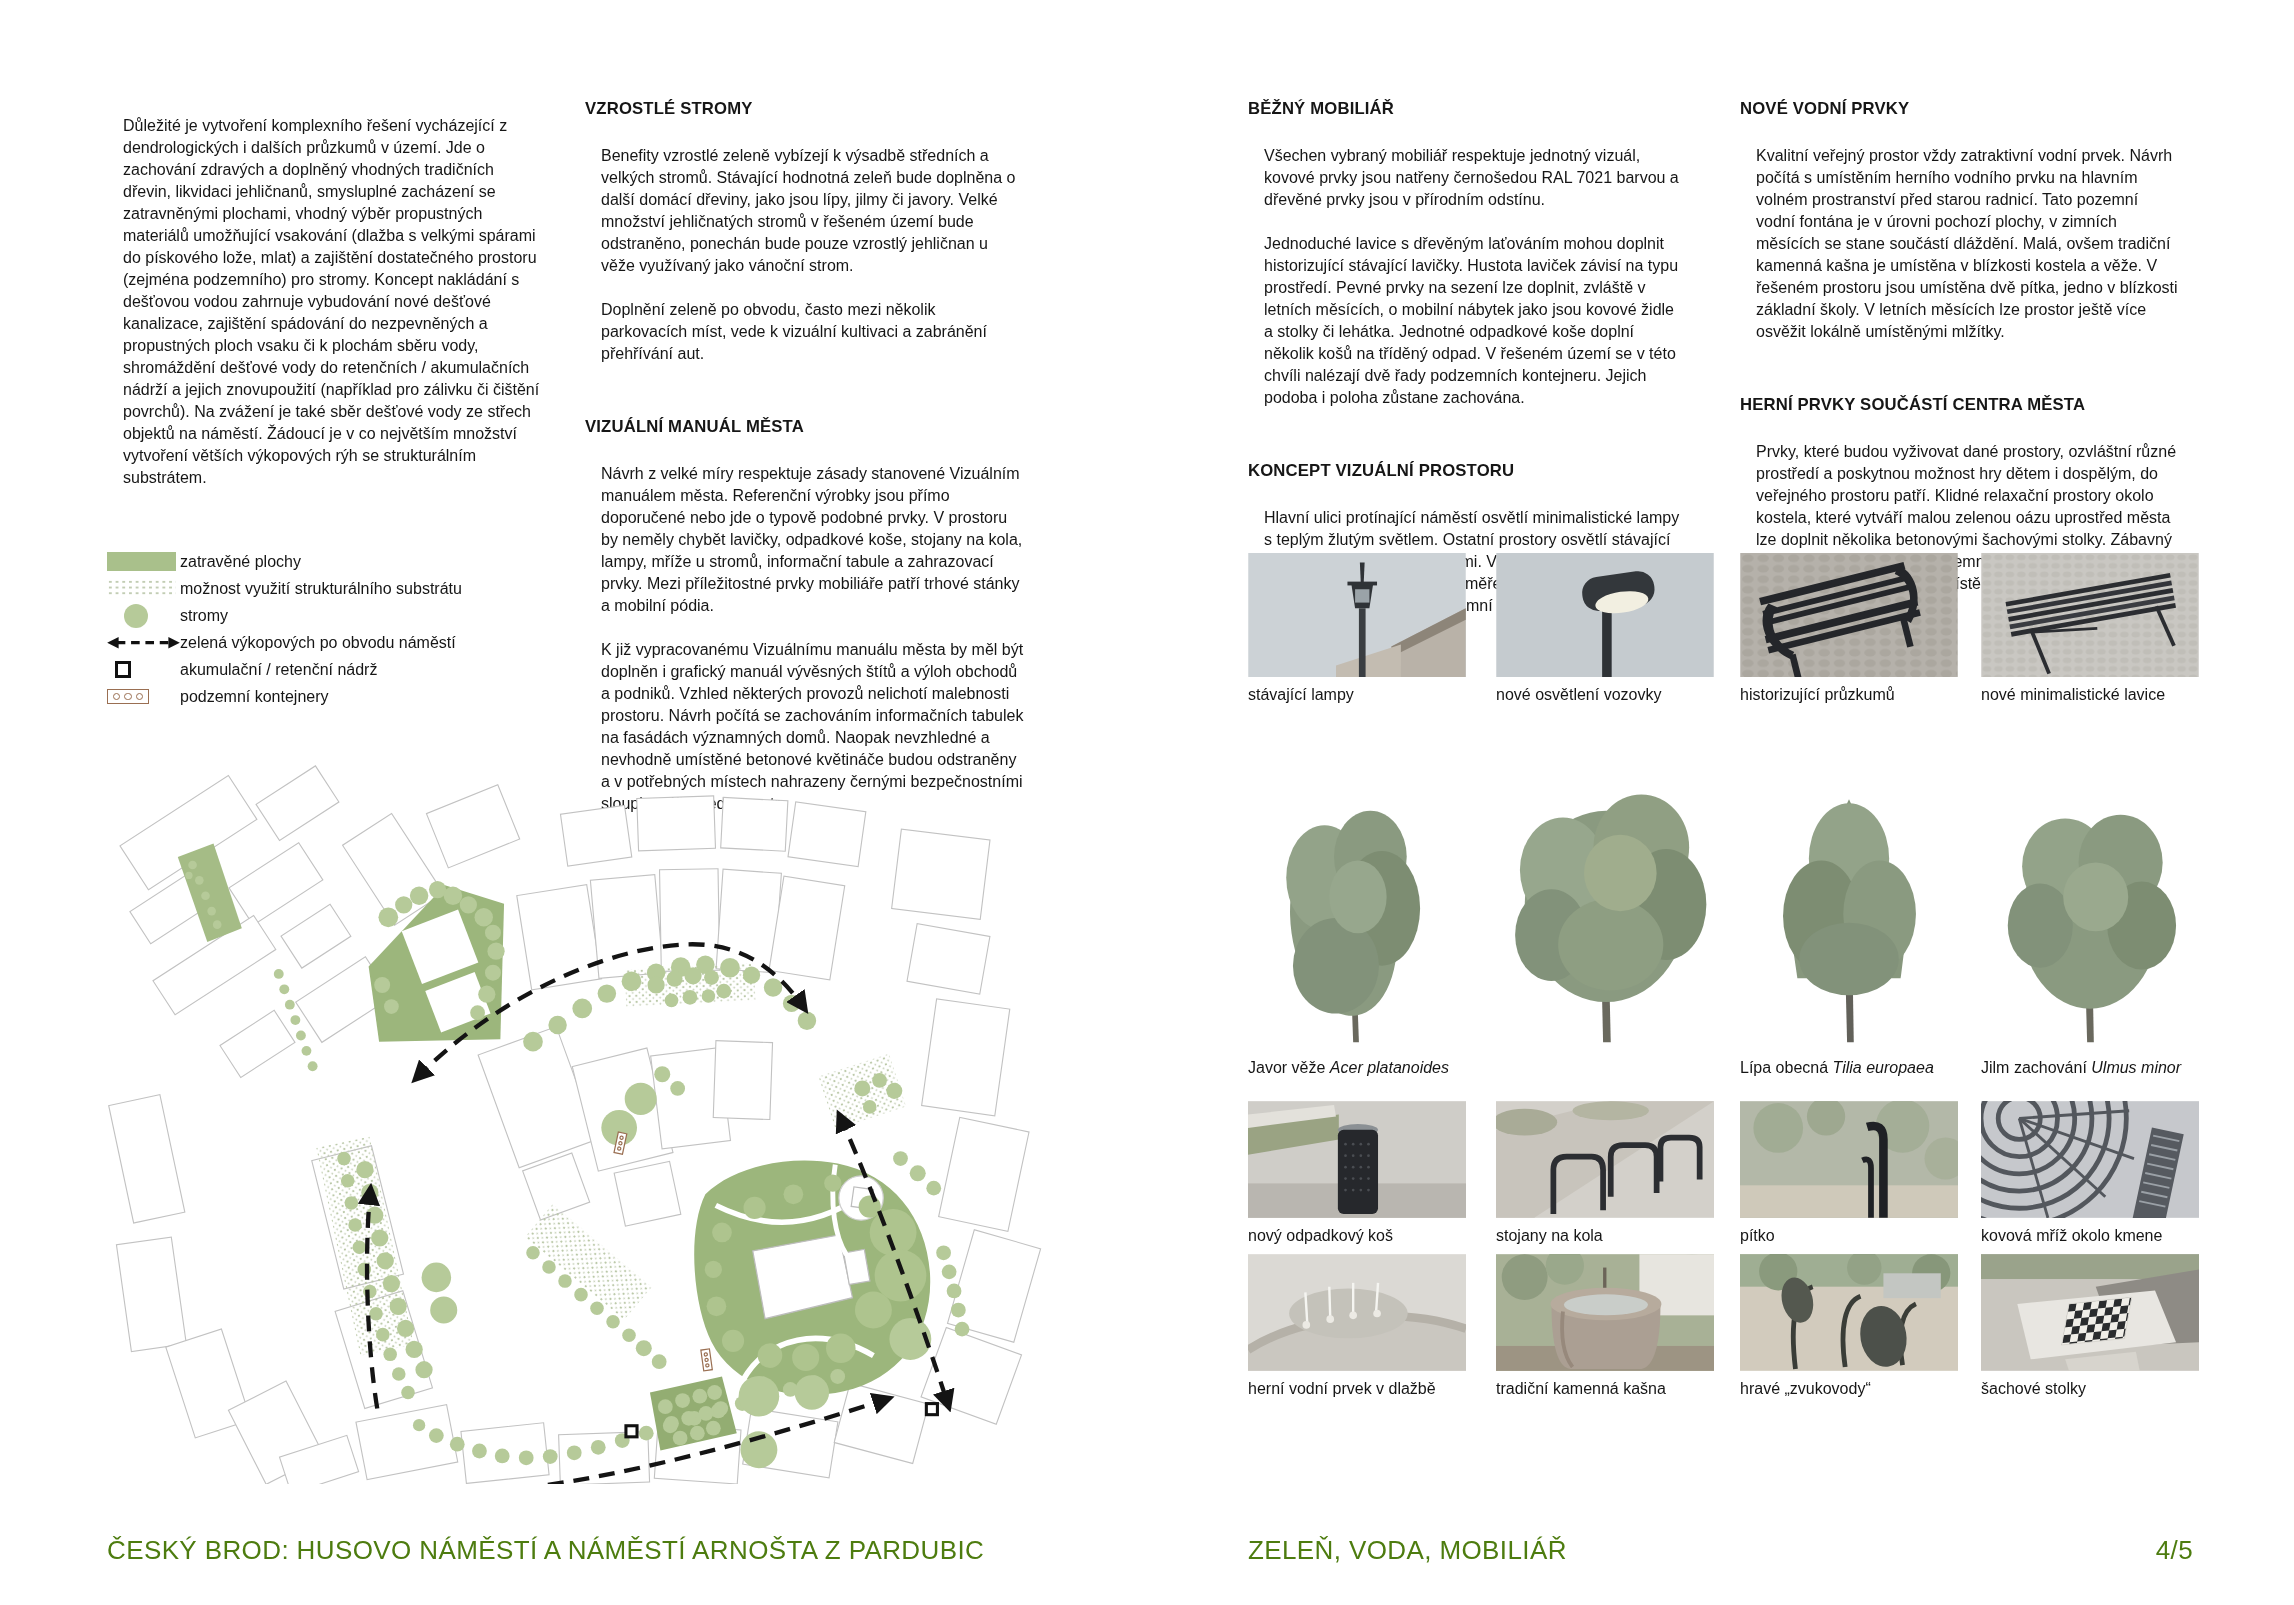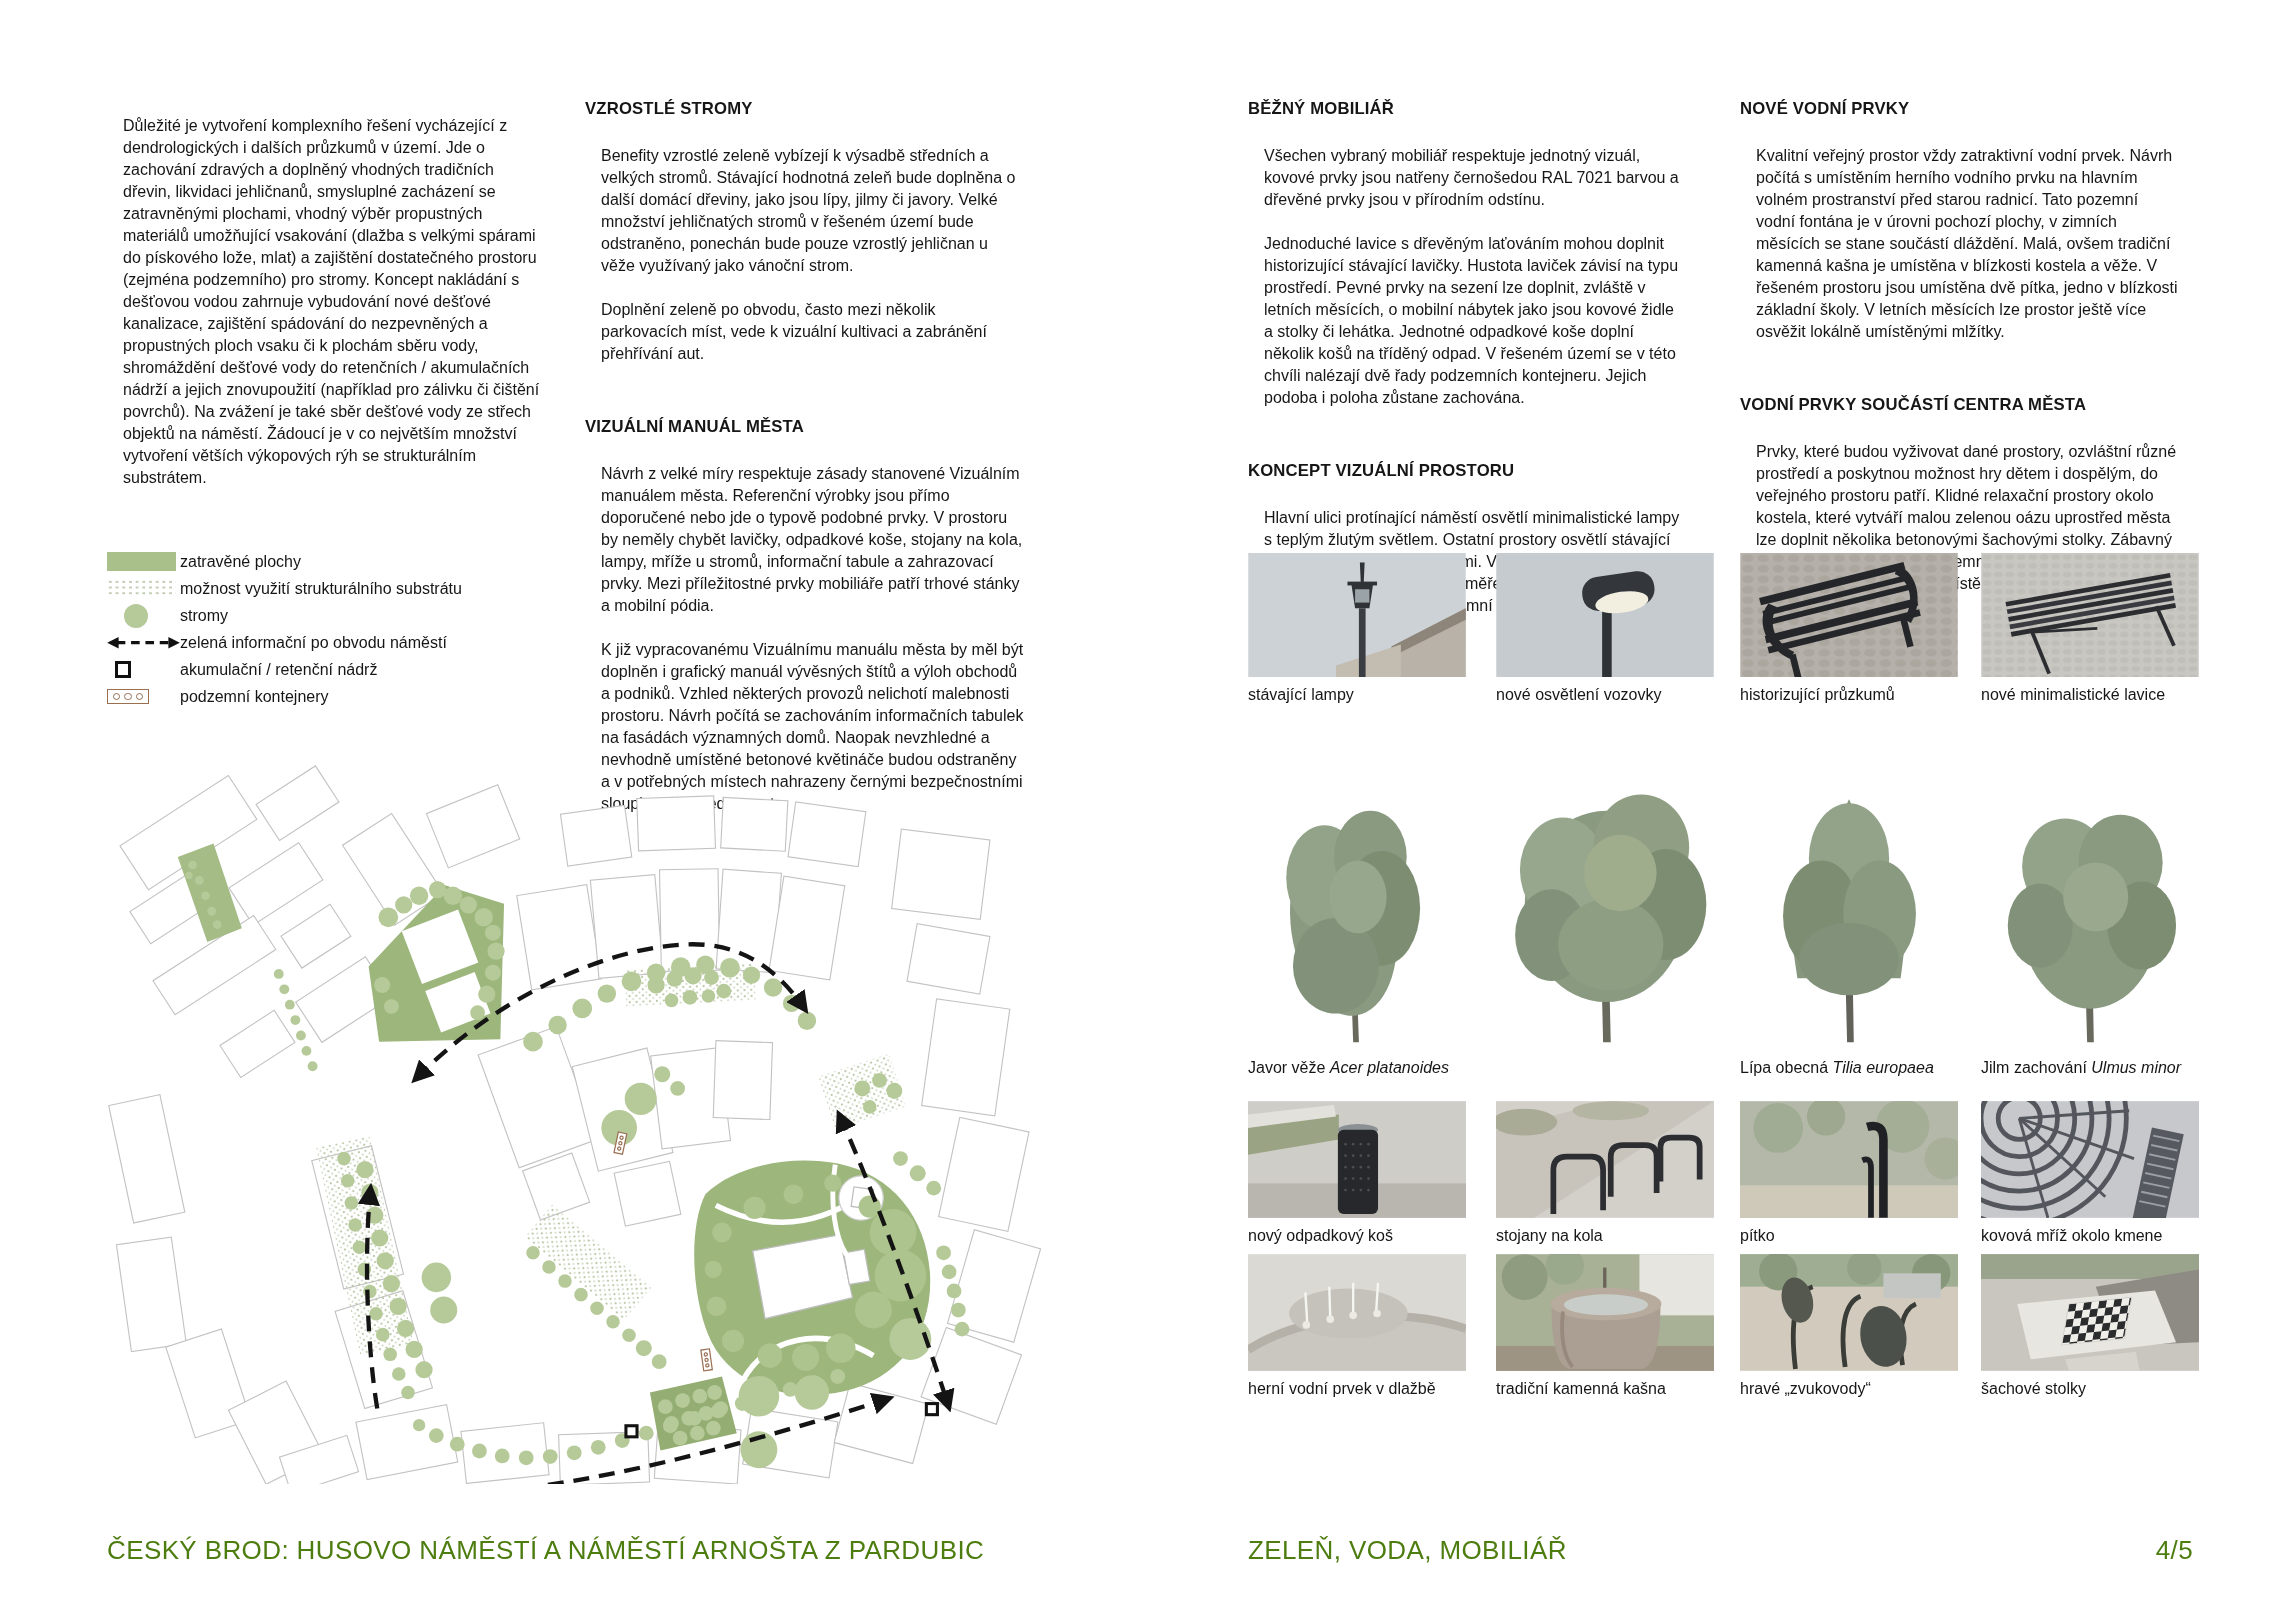--- a/index.html
+++ b/index.html
@@ -85,21 +85,21 @@
     <p>Hlavní ulici protínající náměstí osvětlí minimalistické lampy s teplým žlutým světlem. Ostatní prostory osvětlí stávající historizující lampy s lucernami. Vhodné je co nejvíce lamp umístit na fasádu domů v přiměřené výšce. Vertikální osvětlení doplní lokální pozemní nasvícení soch a dominant náměstí.</p>
   </div>
 </div>
 
 <div class="col" id="col4">
   <div class="section">
     <h3>NOVÉ VODNÍ PRVKY</h3>
     <p>Kvalitní veřejný prostor vždy zatraktivní vodní prvek. Návrh počítá s umístěním herního vodního prvku na hlavním volném prostranství před starou radnicí. Tato pozemní vodní fontána je v úrovni pochozí plochy, v zimních měsících se stane součástí dláždění. Malá, ovšem tradiční kamenná kašna je umístěna v blízkosti kostela a věže. V řešeném prostoru jsou umístěna dvě pítka, jedno v blízkosti základní školy. V letních měsících lze prostor ještě více osvěžit lokálně umístěnými mlžítky.</p>
   </div>
   <div class="section">
-    <h3>VODNÍ PRVKY SOUČÁSTÍ CENTRA MĚSTA</h3>
+    <h3>HERNÍ PRVKY SOUČÁSTÍ CENTRA MĚSTA</h3>
     <p>Prvky, které budou vyživovat dané prostory, ozvláštní různé prostředí a poskytnou možnost hry dětem i dospělým, do veřejného prostoru patří. Klidné relaxační prostory okolo kostela, které vytváří malou zelenou oázu uprostřed města lze doplnit několika betonovými šachovými stolky. Zábavný herní prvek barevných podzemních potrubí, přenášející zvuk mezi sebou, budou umístěny v blízkosti základní školy a radnice.</p>
   </div>
 </div>
 
 <div id="legend">
   <div class="lg-row">
     <span class="lg-icon">
         <span class="sw-green"></span>
       </span>
     <span class="lg-label">zatravěné plochy</span>
@@ -117,21 +117,21 @@
     <span class="lg-label">stromy</span>
   </div>
   <div class="lg-row">
     <span class="lg-icon">
       <svg width="73" height="15.3" viewBox="0 0 76 16">
         <line x1="10" y1="8" x2="66" y2="8" stroke="#111" stroke-width="3.5" stroke-dasharray="9 6"></line>
         <polygon points="12,2 0,8 12,14" fill="#111"></polygon>
         <polygon points="64,2 76,8 64,14" fill="#111"></polygon>
       </svg>
     </span>
-    <span class="lg-label">zelená informační po obvodu náměstí</span>
+    <span class="lg-label">zelená výkopových po obvodu náměstí</span>
   </div>
   <div class="lg-row">
     <span class="lg-icon">
         <span class="sw-square"></span>
       </span>
     <span class="lg-label">akumulační / retenční nádrž</span>
   </div>
   <div class="lg-row">
     <span class="lg-icon">
       <span class="sw-cont">

